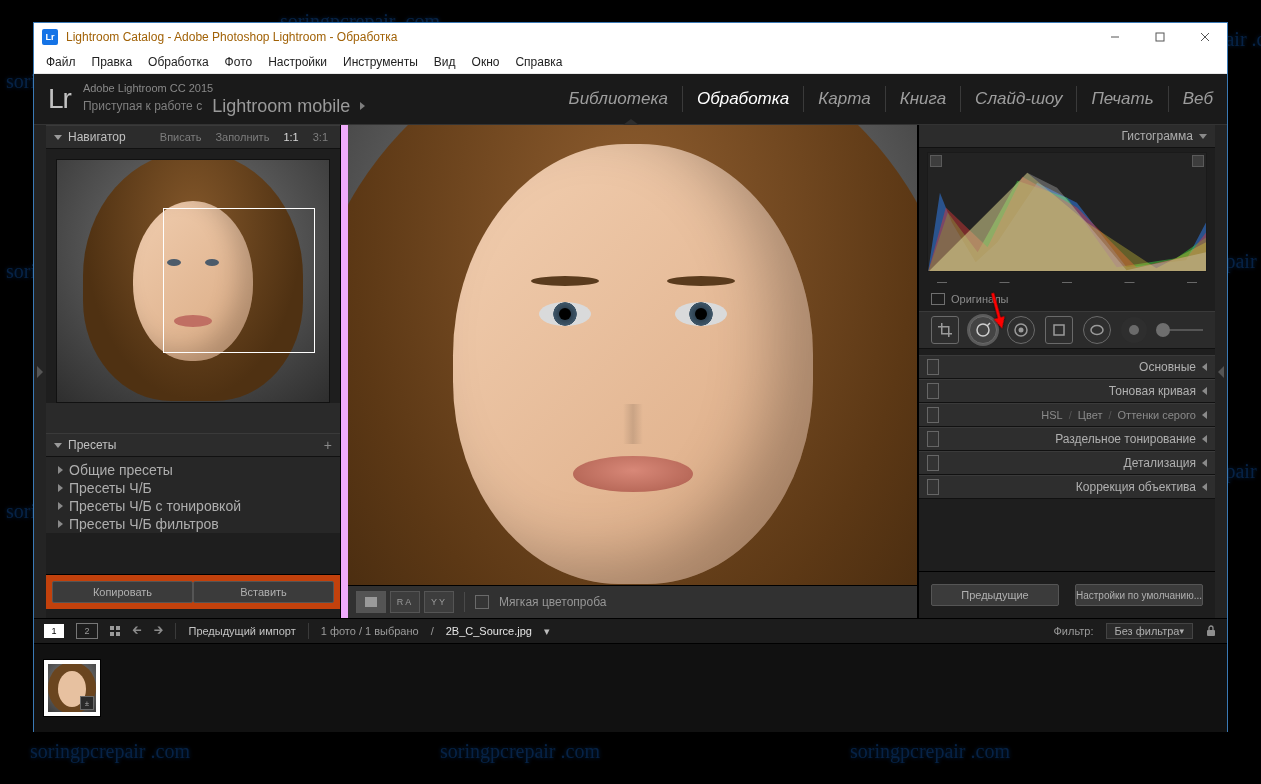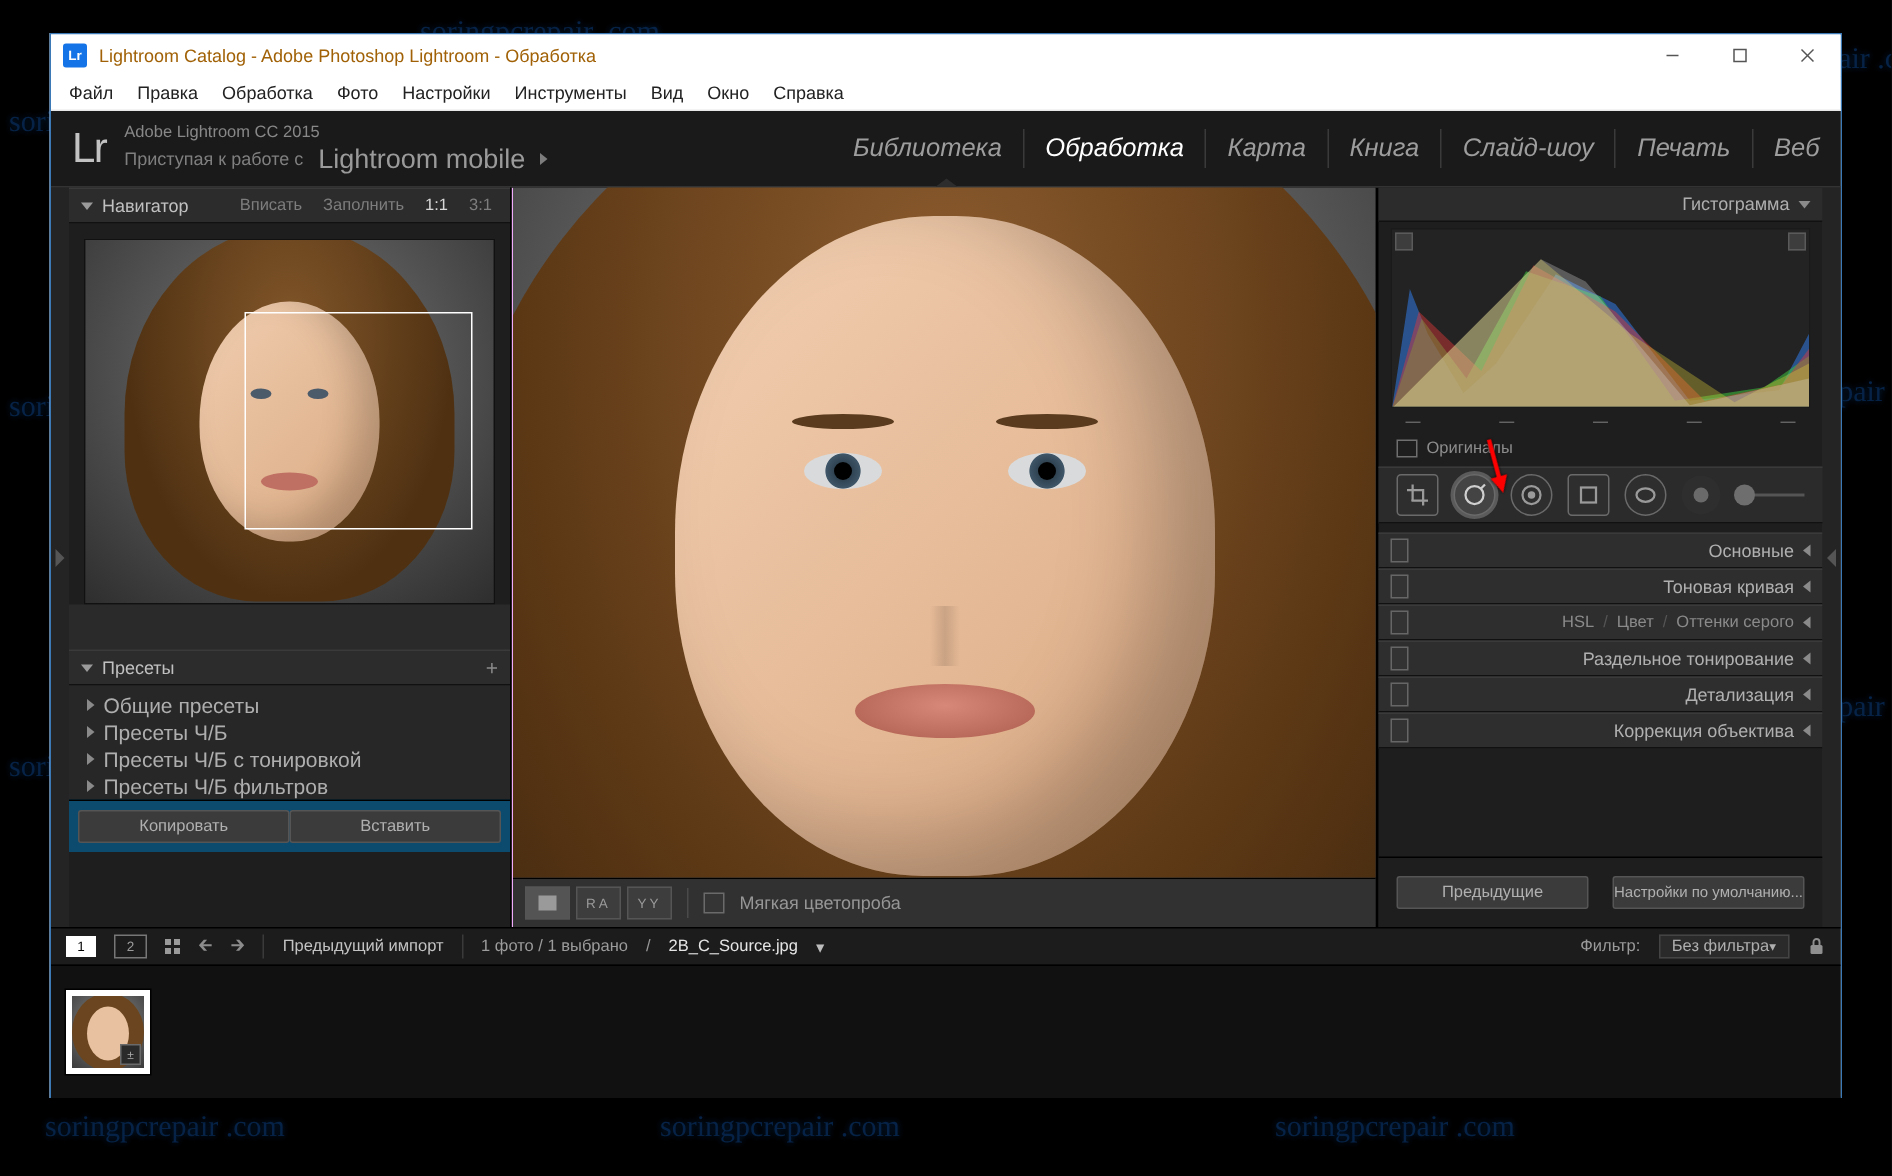--- a/index.html
+++ b/index.html
@@ -203,31 +203,31 @@
   .preset-list::-webkit-scrollbar{width:14px;}
   .preset-list::-webkit-scrollbar-track{background:#353535;}
   .preset-list::-webkit-scrollbar-thumb{background:#595959;border:2px solid #353535;border-radius:3px;}
   .preset-item{
     display:flex;align-items:center;padding:1px 12px;gap:6px;
     color:#aeaeae;font-size:14px;
   }
   .preset-item .tri-r{width:0;height:0;border-top:4px solid transparent;border-bottom:4px solid transparent;border-left:5px solid #8a8a8a;}
   
   .left-btns{
-    display:flex;gap:0;padding:6px;background:#0c4a6e;border-top:1px solid #000;
+    display:flex;gap:0;padding:6px;background:#c2410c;border-top:1px solid #000;margin-top:41px;
   }
   .mini-btn{
     flex:1;height:20px;background:#3b3b3b;border:1px solid #555;
     color:#b0b0b0;font-size:11px;display:flex;align-items:center;justify-content:center;
     border-radius:2px;cursor:pointer;
   }
   
   .center {
     flex:1;display:flex;flex-direction:column;min-width:0;
-    border-left:1px solid #f0abfc;border-right:1px solid #000;
+    border-left:7px solid #f0abfc;border-right:1px solid #000;
   }
   .center-img {
     flex:1;position:relative;overflow:hidden;background:#2d2d2d;
   }
   .big-portrait{
     position:absolute;inset:0;
   }
   .big-bg{position:absolute;inset:0;background: radial-gradient(circle at 50% 30%, #a0a0a0 0%, #6a6a6a 40%, #323232 100%);}
   .big-hair{
     position:absolute;left:50%;top:48%;transform:translate(-50%,-45%);

